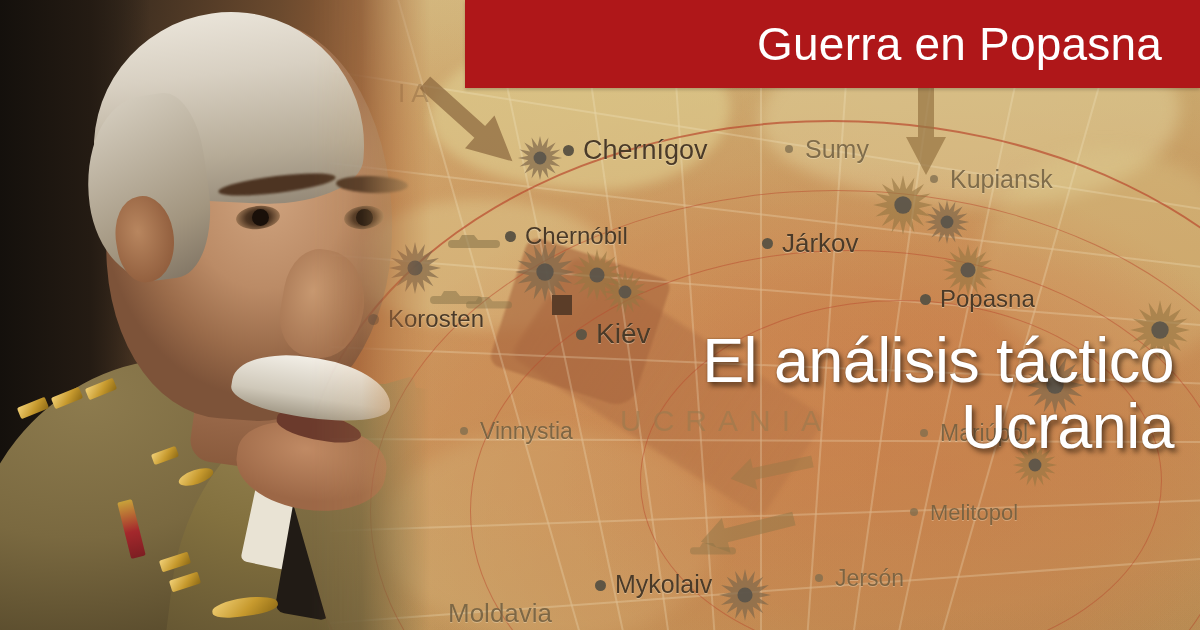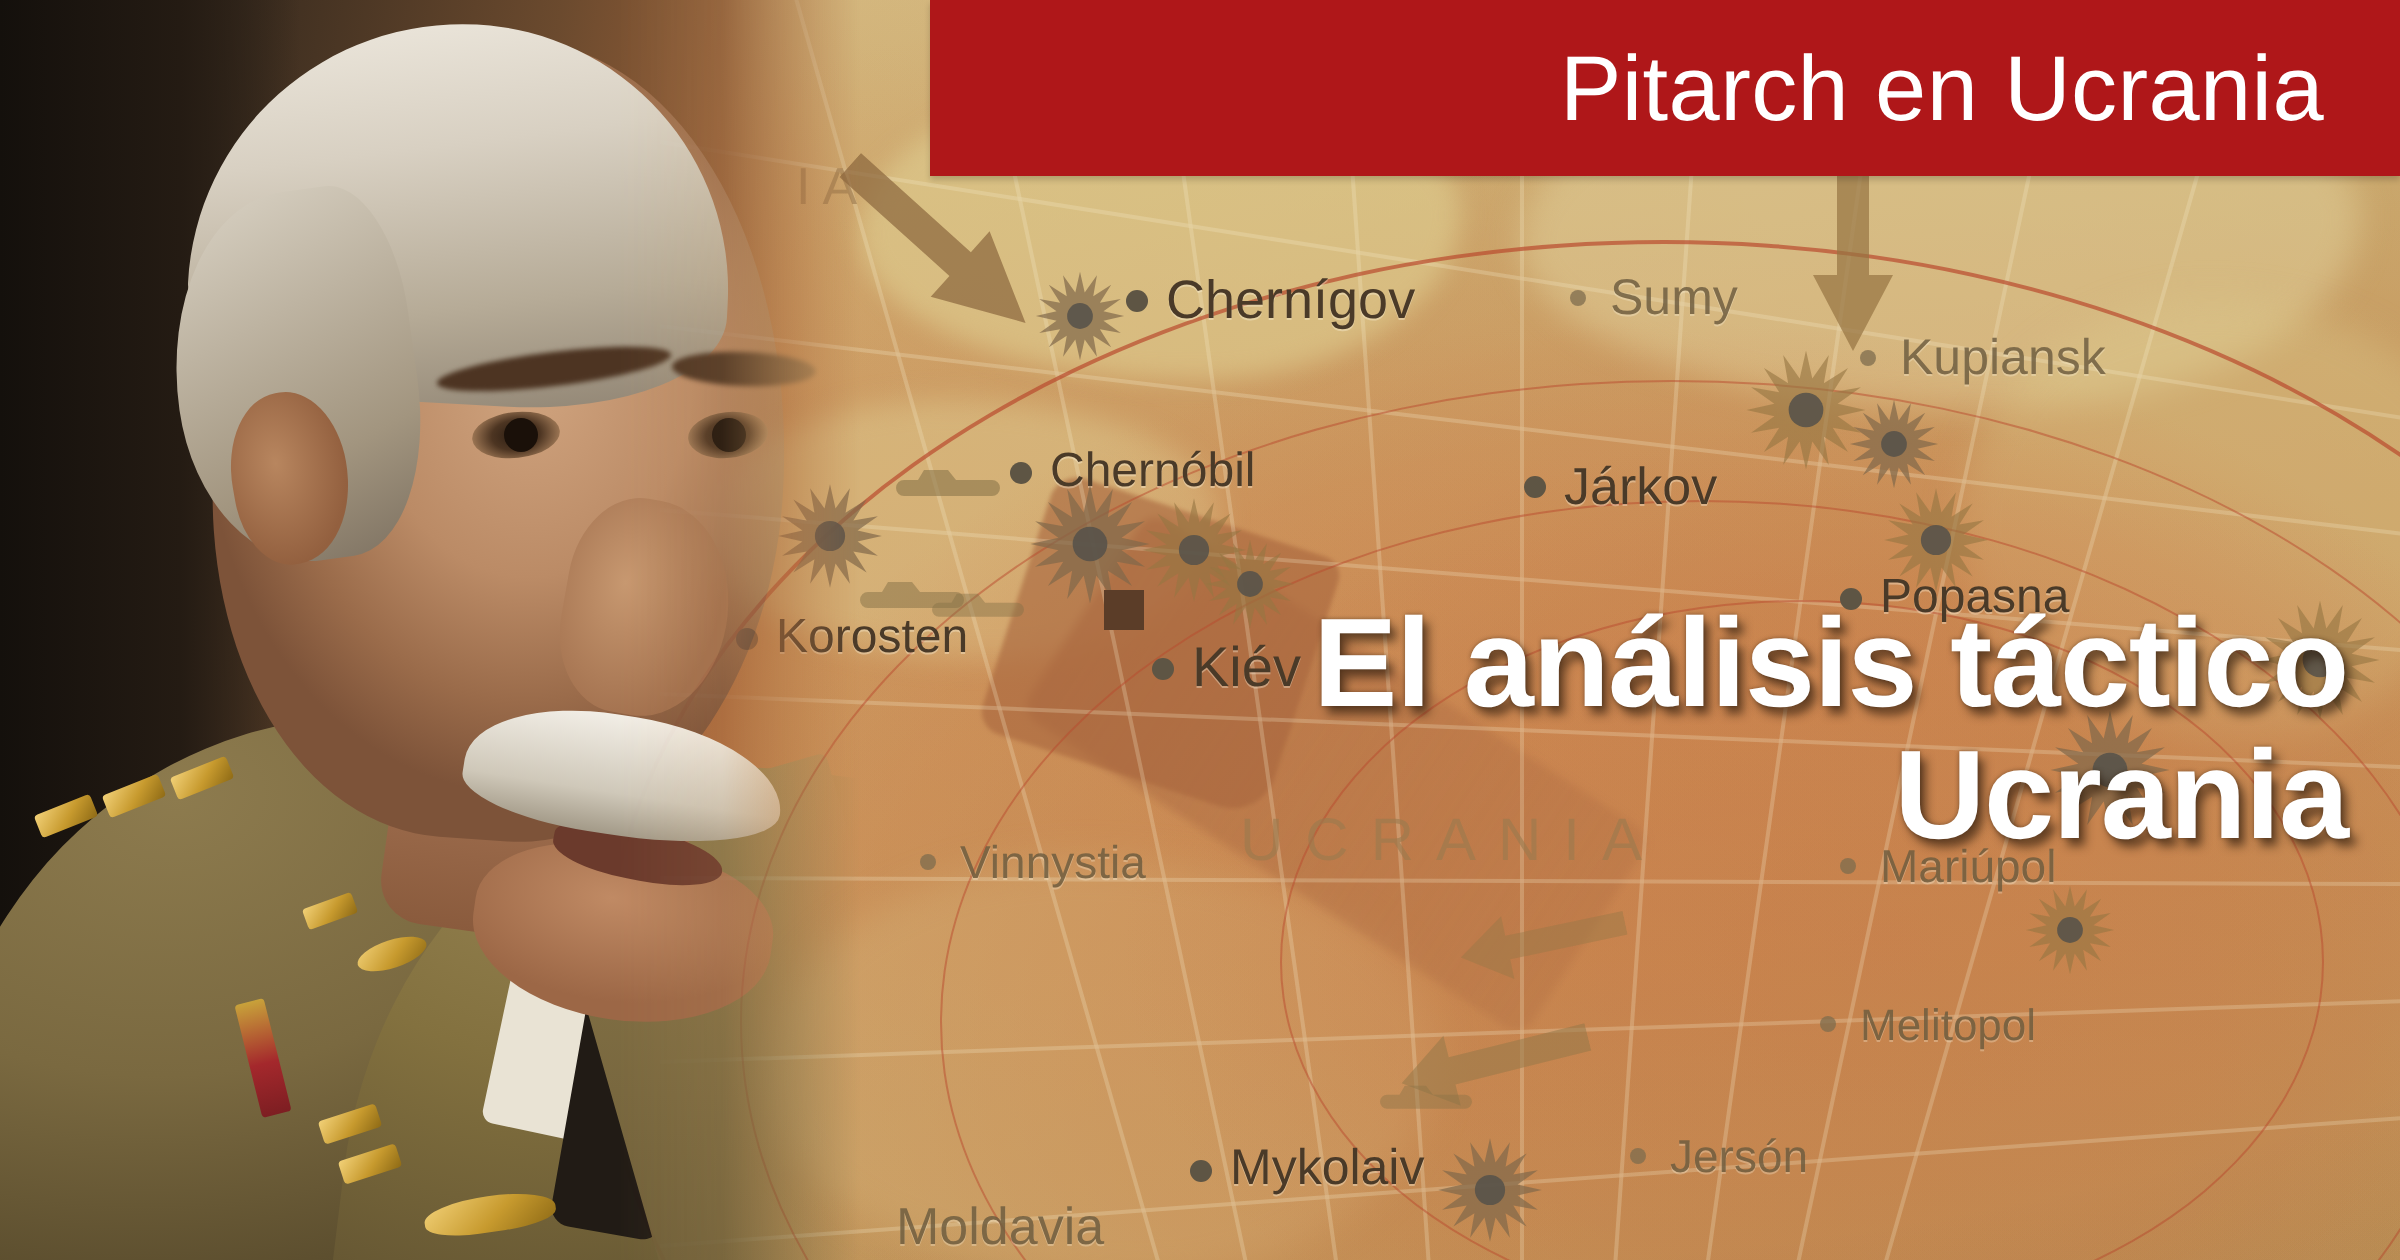--- a/index.html
+++ b/index.html
@@ -136,23 +136,23 @@
     background:#af1719;display:flex;align-items:center;justify-content:flex-end;
     box-shadow:0 2px 3px rgba(0,0,0,.18);
   }
   .banner-text{
     color:#ffffff;font-size:46px;font-weight:400;letter-spacing:.2px;
     padding-right:38px;line-height:1;white-space:nowrap;
   }
 
   
   .headline{
-    position:absolute;right:26px;top:300px;width:810px;
+    position:absolute;right:26px;top:328px;width:810px;
     text-align:right;color:#ffffff;
-    font-weight:700;font-size:63px;line-height:1.04;letter-spacing:-0.6px;
+    font-weight:400;font-size:63px;line-height:1.04;letter-spacing:-0.6px;
     text-shadow:3px 4px 5px rgba(40,24,12,.62), 0 0 2px rgba(60,38,20,.5);
   }
   .headline .ln{display:block;white-space:nowrap;}
 
   .vignette{position:absolute;inset:0;pointer-events:none;
     background:radial-gradient(120% 95% at 55% 48%, rgba(0,0,0,0) 55%, rgba(60,36,14,.18) 100%);}
 </style>
 </head>
 <body>
 
@@ -380,21 +380,21 @@
     <div class="p-eye" style="left:344px;top:206px;width:40px;"></div>
     <div class="p-pupil" style="left:356px;top:209px;"></div>
 
     <div class="p-nose"></div>
     <div class="p-chin"></div>
     <div class="p-mouth"></div>
     <div class="p-mous"></div>
   </div>
 
   <div class="banner">
-    <span class="banner-text">Pitarch en Ucrania</span>
+    <span class="banner-text">Guerra en Popasna</span>
   </div>
 
   <div class="headline">
     <span class="ln">El análisis táctico</span>
     <span class="ln">Ucrania</span>
   </div>
 
 </div>
 
 </body></html>

